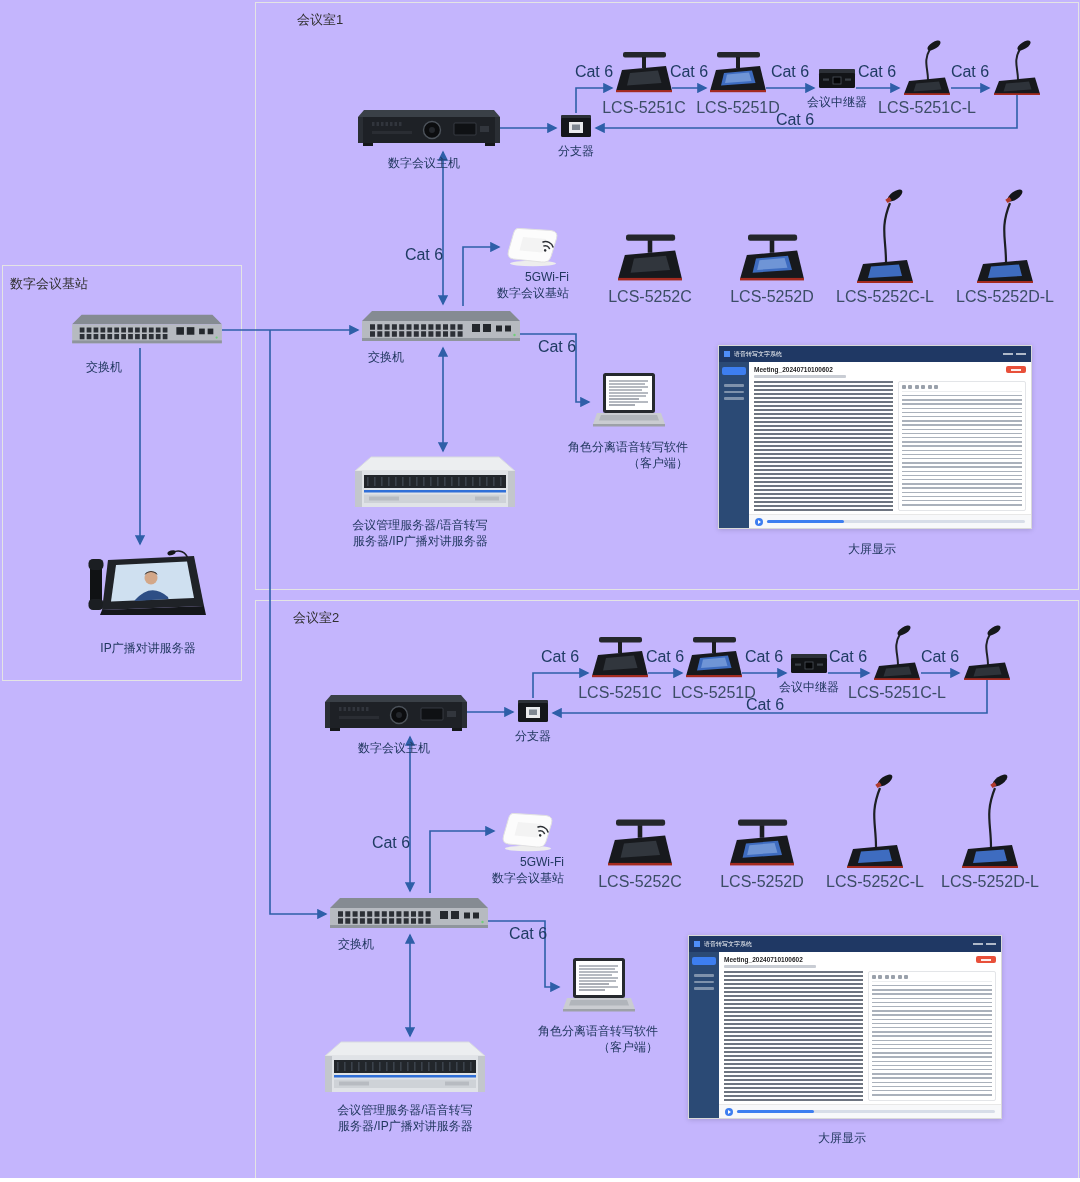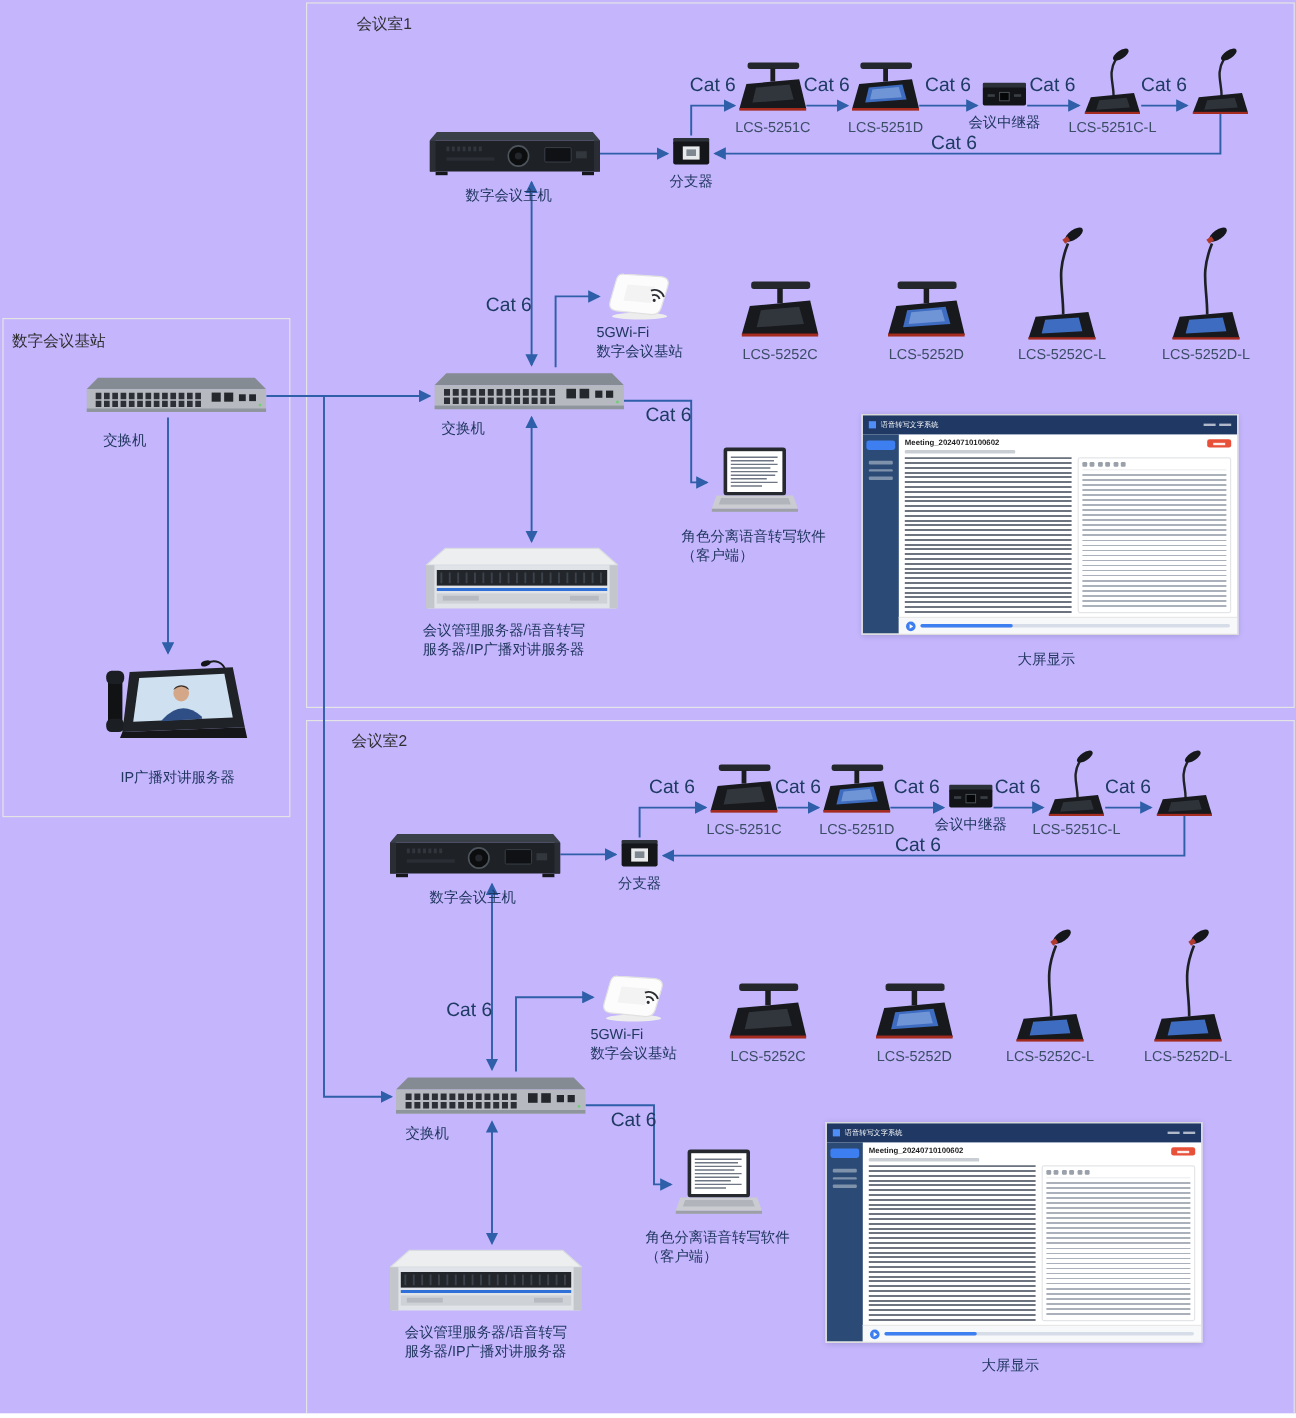--- a/index.html
+++ b/index.html
@@ -5,23 +5,23 @@
   html,body{margin:0;padding:0;background:#fff;}
   .stage{position:relative;width:1080px;height:1178px;background:#c4b5fd;overflow:hidden;
          font-family:"Liberation Sans","DejaVu Sans",sans-serif;}
   .room{position:absolute;border:1px solid #e4e4e4;z-index:0;background:transparent;}
   .room-title{position:absolute;font-size:13px;color:#2f2f2f;z-index:3;white-space:nowrap;}
   .overlay{position:absolute;left:0;top:0;z-index:1;}
   .dev{position:absolute;z-index:2;overflow:visible;}
   .lbl{position:absolute;transform:translateX(-50%);font-size:12px;color:#21375f;
        white-space:nowrap;z-index:3;}
   .lbl.left{transform:none;}
-  .lbl.model{font-size:12px;color:#3c4d66;}
+  .lbl.model{font-size:16px;color:#3c4d66;}
   .lbl.cat6{font-size:16px;color:#1f3b63;}
-  .lbl.stack{text-align:left;line-height:1.3;}
+  .lbl.stack{text-align:right;line-height:1.3;}
   
   .bigscreen{position:absolute;width:312px;height:182px;background:#fff;border:1px solid #d9d9d9;
              box-shadow:0 1px 5px rgba(0,0,0,.15);z-index:2;display:flex;flex-direction:column;overflow:hidden;}
   .bs-header{height:16px;background:#1f3864;display:flex;align-items:center;flex:none;}
   .bs-logo{width:6px;height:6px;background:#4f8ef7;margin-left:5px;flex:none;}
   .bs-title{font-size:6px;color:#fff;margin-left:4px;white-space:nowrap;}
   .bs-header-right{margin-left:auto;margin-right:5px;display:flex;gap:3px;}
   .bs-header-right i{display:block;width:10px;height:2.5px;background:rgba(255,255,255,.65);}
   .bs-body{flex:1;display:flex;min-height:0;}
   .bs-sidebar{width:30px;background:#2b4a75;flex:none;display:flex;flex-direction:column;}

